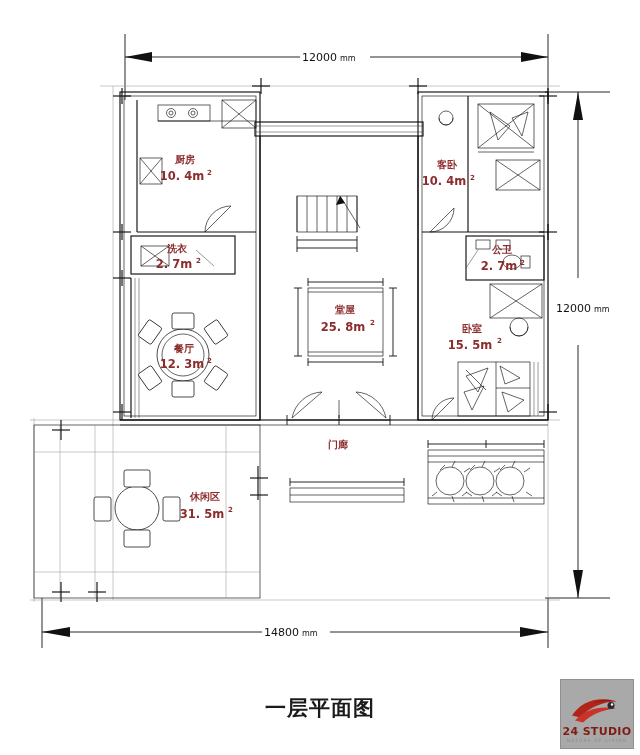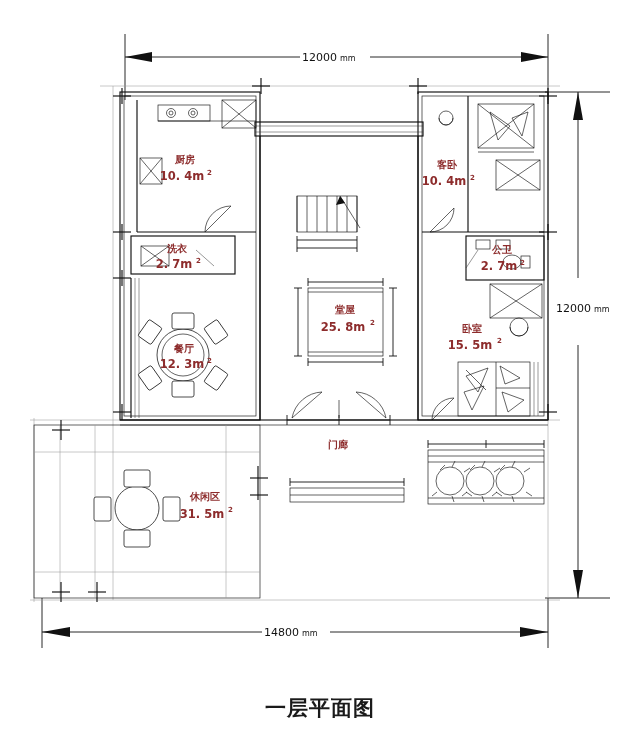--- a/index.html
+++ b/index.html
@@ -423,14 +423,25 @@
           <line x1="261" y1="78" x2="261" y2="94"></line>
         <line x1="409" y1="86" x2="427" y2="86"></line>
           <line x1="418" y1="78" x2="418" y2="94"></line>
       </g>
     </g>
 
     <text class="txt-title" x="320" y="715" text-anchor="middle">一层平面图</text>
 
   </svg>
 
+  <div class="logo-box">
+    <svg class="logo-mark" viewBox="0 0 120 62">
+      <path d="M10 42 C28 14, 62 2, 100 14 C72 14, 44 26, 26 46 Z" fill="#b0241a"></path>
+      <path d="M16 52 C36 30, 66 22, 98 28 C70 30, 46 42, 32 56 Z" fill="#c9342a"></path>
+      <path d="M52 18 C64 10, 80 8, 92 13 C80 12, 64 14, 52 18 Z" fill="#8d1a12"></path>
+      <circle cx="88" cy="22" r="7" fill="#2a2a2a"></circle>
+      <circle cx="90" cy="20" r="2.4" fill="#ffffff"></circle>
+    </svg>
+    <div class="logo-name">24 STUDIO</div>
+    <div class="logo-tag">NATURE OF LIVING</div>
+  </div>
 
 </div>
 
 </body></html>

